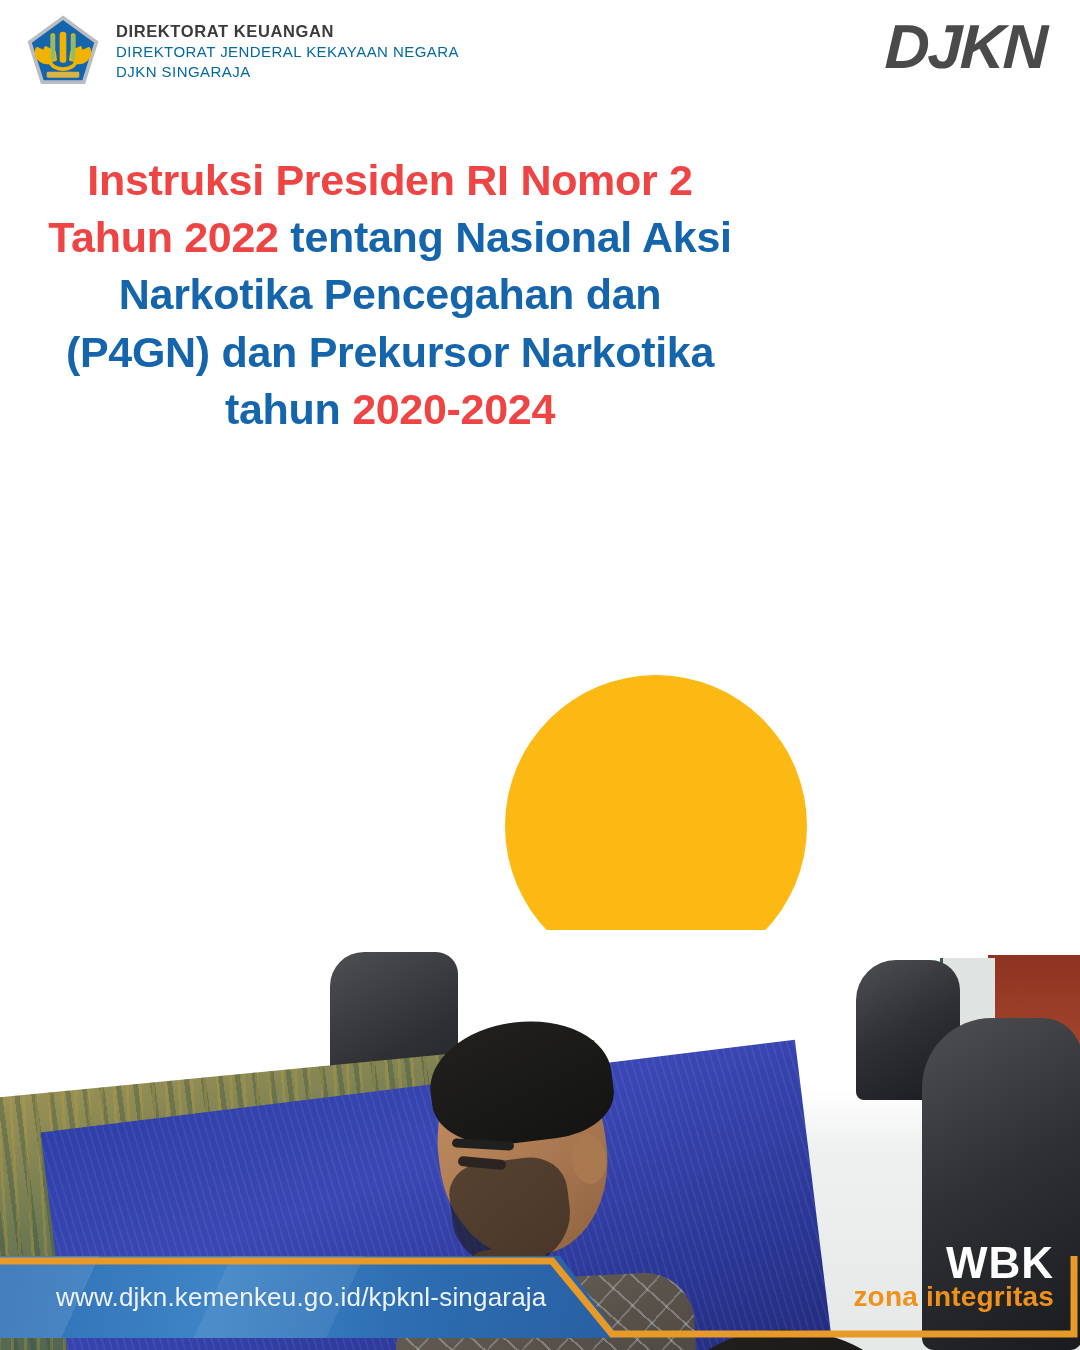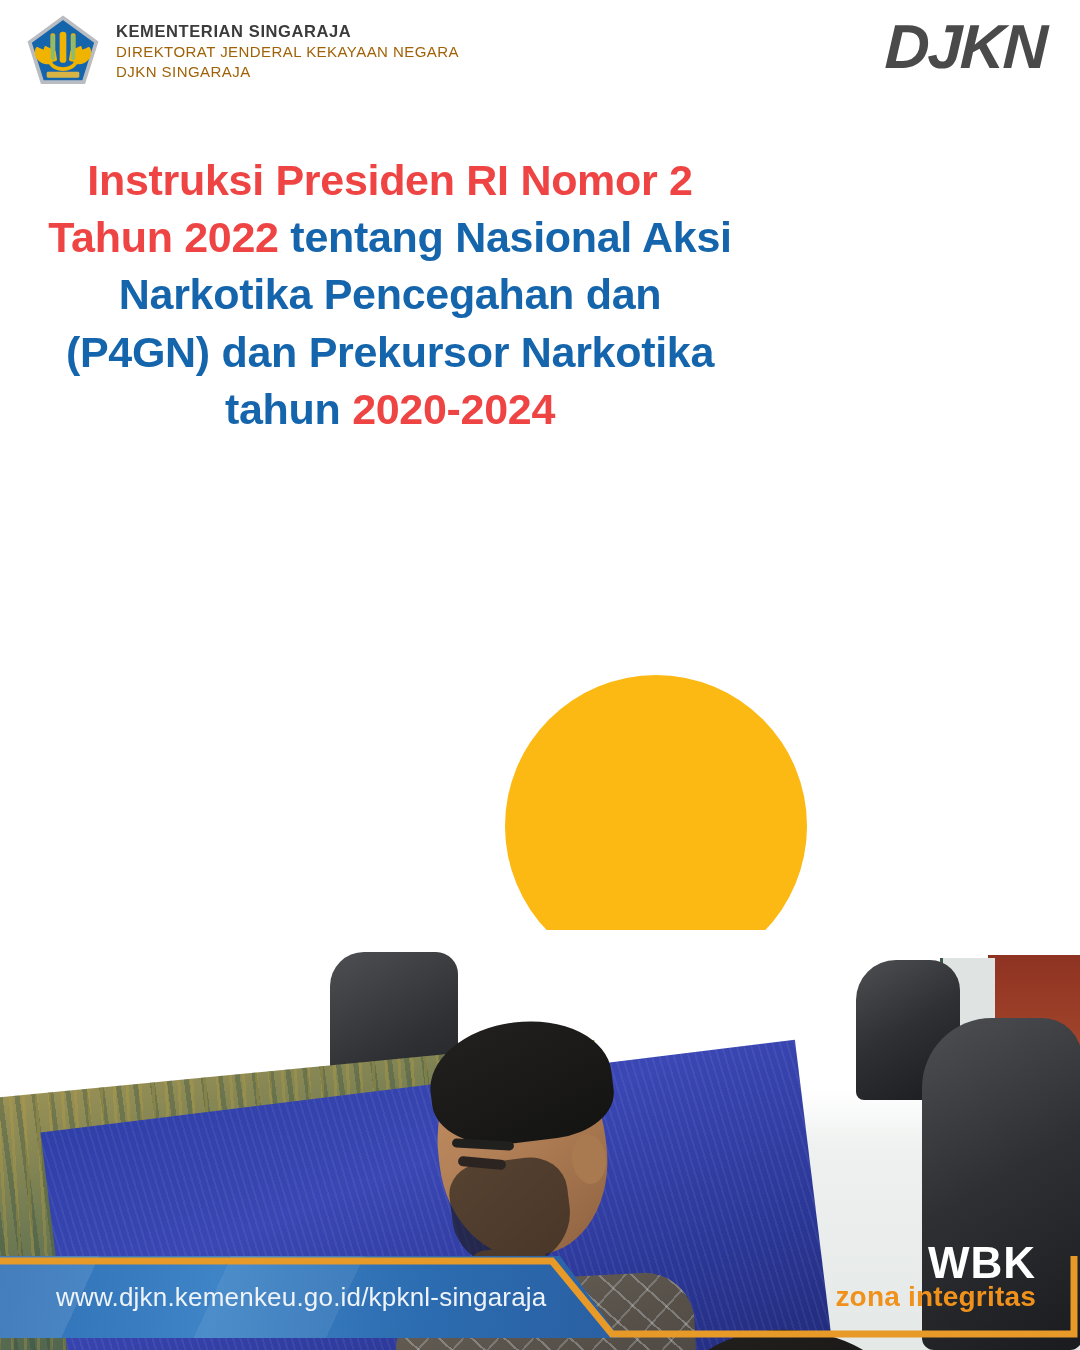--- a/index.html
+++ b/index.html
@@ -49,21 +49,21 @@
     font-weight: bold;
     letter-spacing: 0.6px;
     color: #3b3b3b;
     white-space: nowrap;
   }
   .kemenkeu-text .l2,
   .kemenkeu-text .l3 {
     font-size: 15px;
     font-weight: normal;
     letter-spacing: 0.45px;
-    color: #a16207;
+    color: #0369a1;
     white-space: nowrap;
   }
 
   .djkn-logo {
     position: absolute;
     right: 34px;
     top: 16px;
     font-size: 62px;
     font-weight: bold;
     font-style: italic;
@@ -276,21 +276,21 @@
     left: 684px; top: 730px;
     width: 212px; height: 126px;
     background: linear-gradient(150deg, #23211e 0%, #131211 100%);
     border-radius: 52% 50% 30% 36%;
     transform: rotate(4deg);
   }
 
   
   .wbk-badge {
     position: absolute;
-    right: 44px;
+    right: 26px;
     bottom: 38px;
     text-align: right;
     z-index: 50;
     line-height: 1.02;
   }
   .wbk-badge .wbk {
     font-size: 44px;
     font-weight: bold;
     color: #ffffff;
     letter-spacing: 1px;
@@ -371,21 +371,21 @@
           <rect x="60.5" y="26" width="6.5" height="38" rx="3"></rect>
           <path d="M30 66 C 34 74 42 77 50 77 C 58 77 66 74 70 66 L 66 64 C 62 70 56 72 50 72 C 44 72 38 70 34 64 Z"></path>
         </g>
         <g fill="#7fbf7f" opacity="0.9">
           <rect x="33.6" y="28" width="5.3" height="34" rx="2.5"></rect>
           <rect x="61.1" y="28" width="5.3" height="34" rx="2.5"></rect>
         </g>
         <rect x="28" y="78" width="44" height="8" rx="2" fill="#d9b445"></rect>
       </svg>
       <div class="kemenkeu-text">
-        <div class="l1">KEMENTERIAN SINGARAJA</div>
+        <div class="l1">DIREKTORAT KEUANGAN</div>
         <div class="l2">DIREKTORAT JENDERAL KEKAYAAN NEGARA</div>
         <div class="l3">DJKN SINGARAJA</div>
       </div>
     </div>
 
     <div class="djkn-logo">DJKN</div>
   </div>
 
   <div class="title-block">
     <div class="tline">

